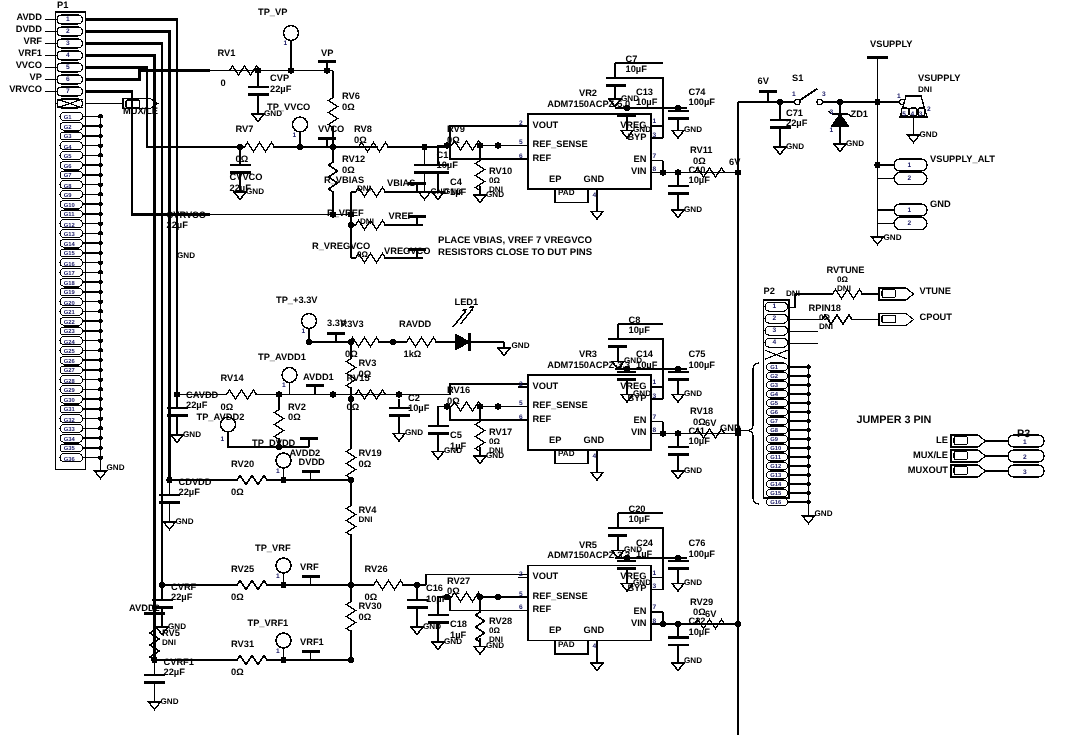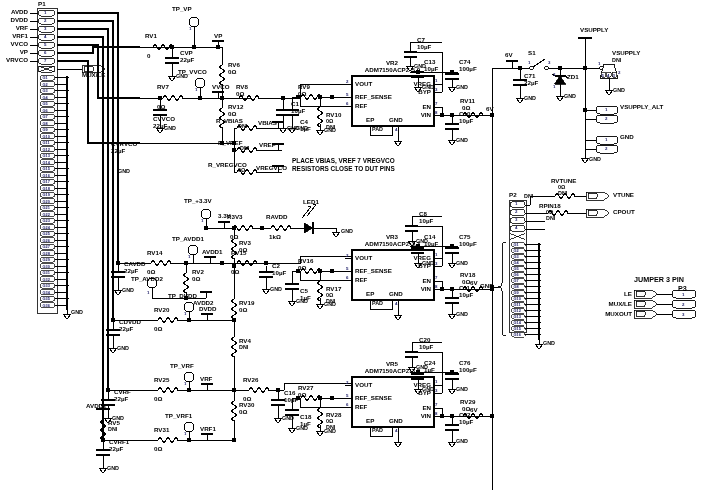--- a/index.html
+++ b/index.html
@@ -1084,21 +1084,21 @@
       <div class="pinnum" style="left: 513.5px; top: 290.3px; font-size: 3.9px;">G9</div>
       <div class="pinnum" style="left: 513.5px; top: 296.3px; font-size: 3.9px;">G10</div>
       <div class="pinnum" style="left: 513.5px; top: 302.3px; font-size: 3.9px;">G11</div>
       <div class="pinnum" style="left: 513.5px; top: 308.3px; font-size: 3.9px;">G12</div>
       <div class="pinnum" style="left: 513.5px; top: 314.3px; font-size: 3.9px;">G13</div>
       <div class="pinnum" style="left: 513.5px; top: 320.3px; font-size: 3.9px;">G14</div>
       <div class="pinnum" style="left: 513.5px; top: 326.3px; font-size: 3.9px;">G15</div>
       <div class="pinnum" style="left: 513.5px; top: 332.3px; font-size: 3.9px;">G16</div>
     </div>
 
-<div class="lbl s7" style="left:634px;top:276px;">JUMPER 3 PIN</div>
+<div class="lbl s7" style="left:571px;top:276px;">JUMPER 3 PIN</div>
 <div class="lbl s7" style="left:678px;top:285px;">P3</div>
 <div class="lbl r" style="left:572px;top:291px;width:60px;">LE</div>
 <div class="lbl r" style="left:572px;top:301px;width:60px;">MUX/LE</div>
 <div class="lbl r" style="left:572px;top:311px;width:60px;">MUXOUT</div>
 <div class="pinnum" style="left:682px;top:291.5px;">1</div>
 <div class="pinnum" style="left:682px;top:301.5px;">2</div>
 <div class="pinnum" style="left:682px;top:311.5px;">3</div>
 
 <div class="lbl" style="left:184px;top:198px;">TP_+3.3V</div>
 <div class="pinnum" style="left:201px;top:218px;">1</div>

